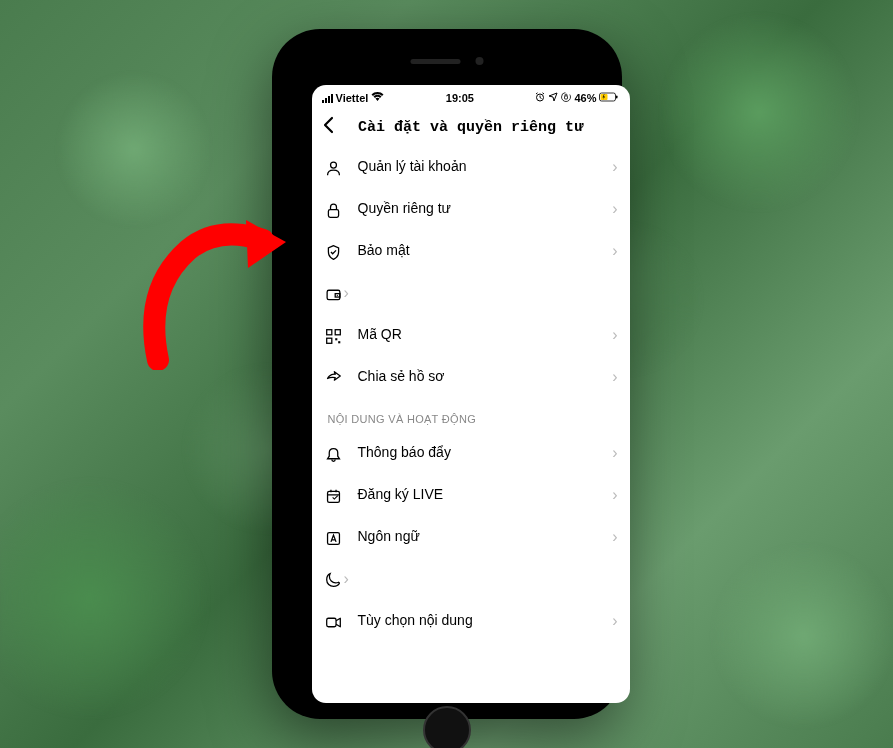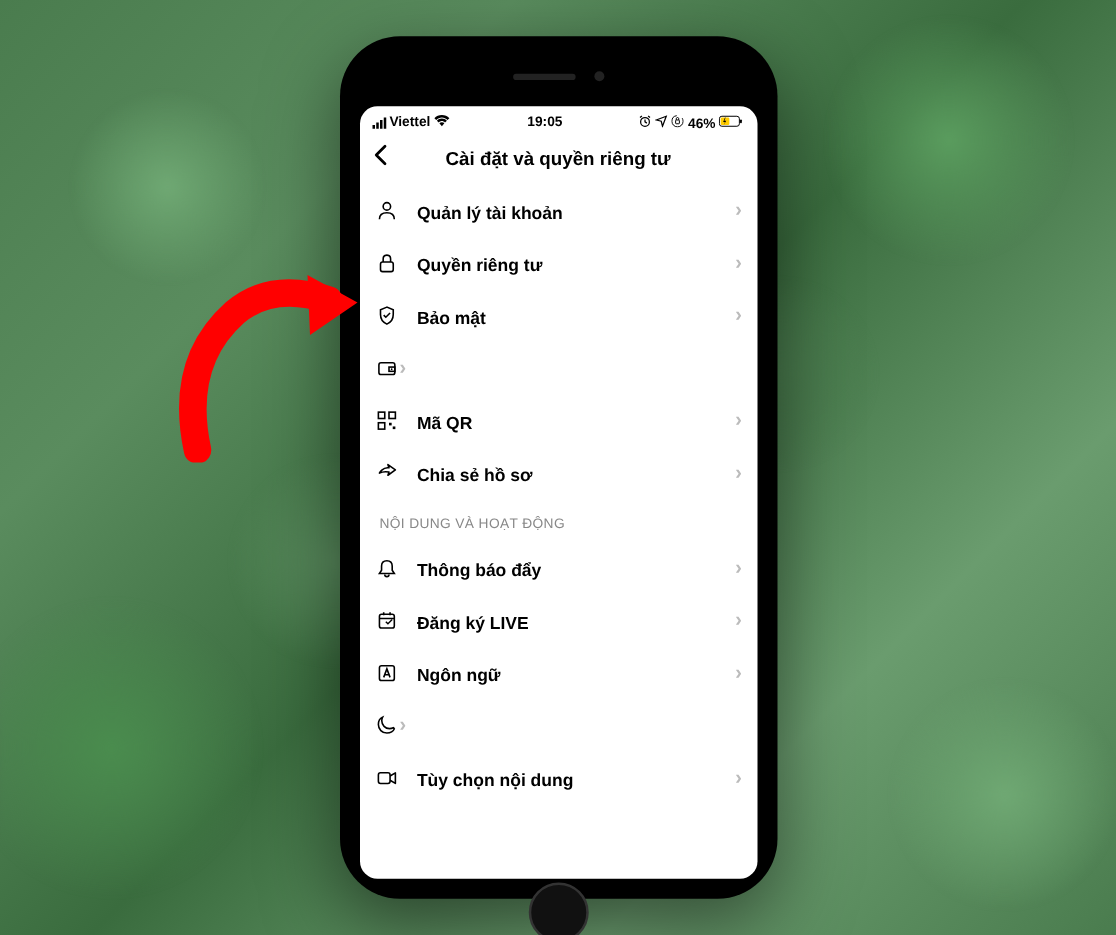--- a/index.html
+++ b/index.html
@@ -65,20 +65,21 @@
     border-radius: 50%;
   }
   .screen {
     width: 100%;
     height: calc(100% - 40px);
     background: #fff;
     border-radius: 14px;
     margin-top: 40px;
     overflow: hidden;
     position: relative;
+    margin-left: 24px;
   }
   .home-button {
     position: absolute;
     bottom: -45px;
     left: 50%;
     transform: translateX(-50%);
     width: 48px;
     height: 48px;
     border: 2px solid #333;
     border-radius: 50%;
@@ -113,34 +114,34 @@
     font-size: 20px;
     color: #000;
     cursor: pointer;
   }
   .page-title {
     flex: 1;
     text-align: center;
     font-size: 15px;
     font-weight: 600;
     color: #000;
+    font-family: Liberation Mono, monospace;
   }
   .section-header {
     font-size: 11px;
     color: #888;
     text-transform: uppercase;
     padding: 14px 16px 8px;
     letter-spacing: 0.3px;
   }
   .menu-item {
     display: flex;
-    align-items: flex-end;
+    align-items: flex-start;
     padding: 11px 12px;
     cursor: pointer;
-    font-weight: bold;
   }
   .menu-icon {
     width: 20px;
     height: 20px;
     display: flex;
     align-items: center;
     justify-content: center;
     color: #000;
   }
   .menu-icon svg { width: 17px; height: 17px; }

